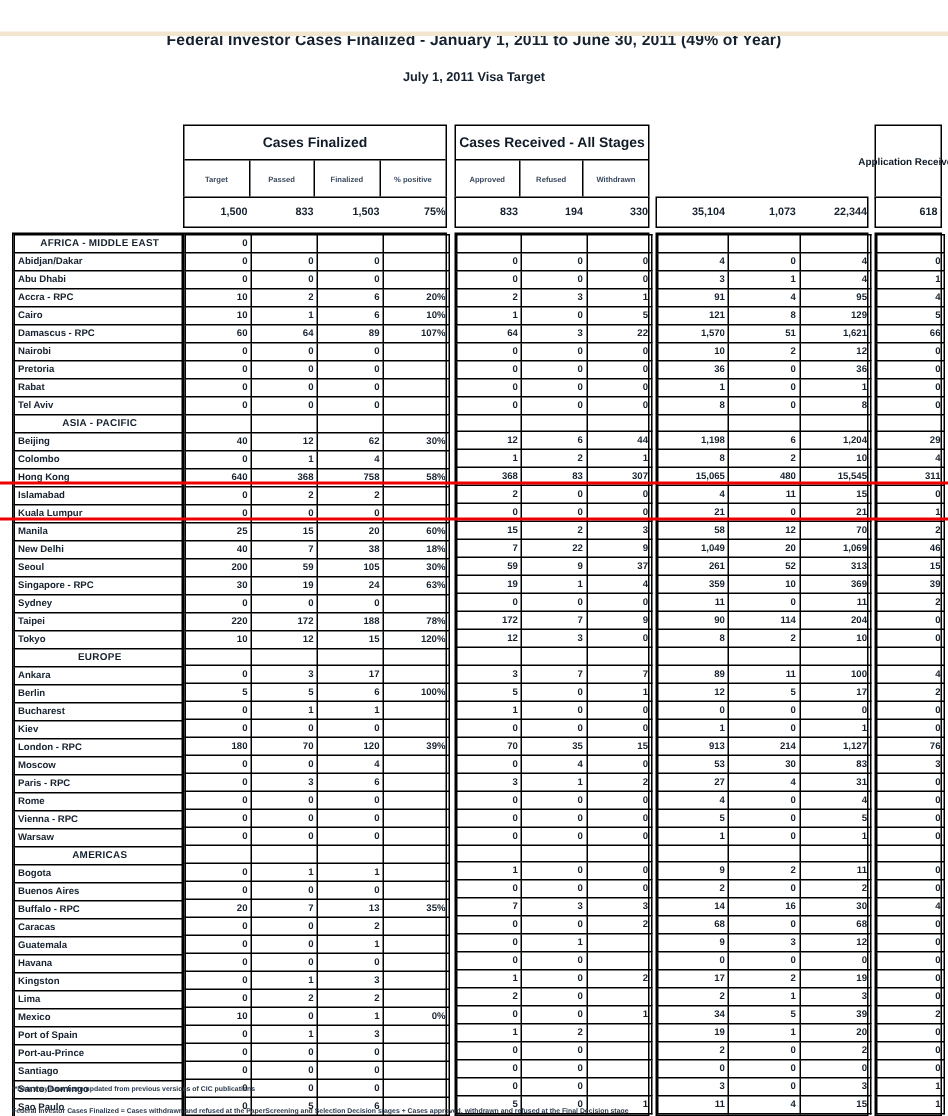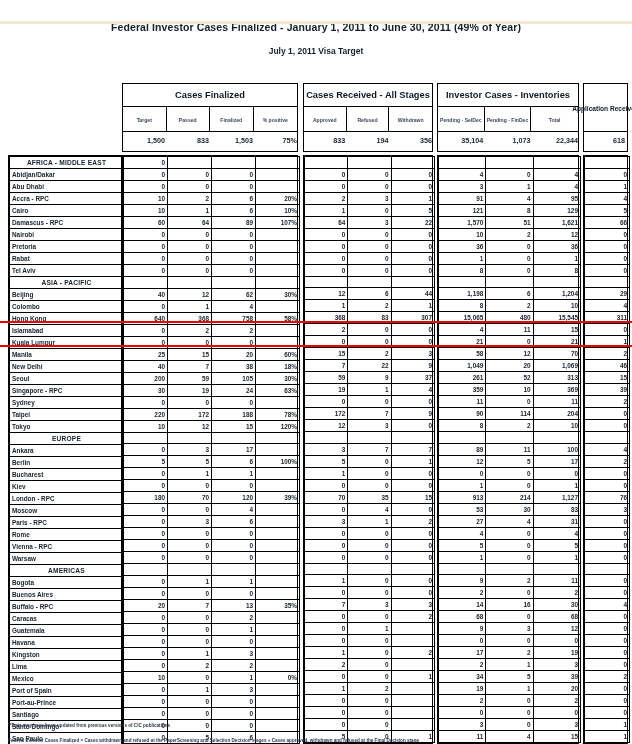--- a/index.html
+++ b/index.html
@@ -180,28 +180,20 @@
 
     <div class="grp" id="grp1" style="left:303px; width:130px;">
       <div class="grp-title">Cases Received - All Stages</div>
       <div class="grp-subs">
         <div class="sub" style="width:43.3px">Approved</div>
         <div class="sub" style="width:43.3px">Refused</div>
         <div class="sub" style="width:43.4px">Withdrawn</div>
       </div>
     </div>
 
-    <div class="grp" id="grp2" style="left:437px; width:142px;">
-      <div class="grp-title">Investor Cases - Inventories</div>
-      <div class="grp-subs">
-        <div class="sub" style="width:47.3px">Pending - SelDec</div>
-        <div class="sub" style="width:47.3px">Pending - FinDec</div>
-        <div class="sub" style="width:47.4px">Total</div>
-      </div>
-    </div>
 
     <div class="grp single" id="grp3" style="left:583px; width:45px;">
       <div class="grp-title">Application Received</div>
     </div>
   </div>
 
 
   <div class="block" style="left:122px; top:110px; width:176px; height:21px;">
     <table class="rows">
         <tbody>
@@ -214,21 +206,21 @@
         </tbody>
       </table>
   </div>
 
   <div class="block" style="left:303px; top:110px; width:130px; height:21px;">
     <table class="rows">
         <tbody>
           <tr class="totalrow">
       <td class="num" style="width:43.3px;border:none">833</td>
       <td class="num" style="width:43.3px;border:none">194</td>
-      <td class="num" style="width:43.4px;border:none">356</td>
+      <td class="num" style="width:43.4px;border:none">330</td>
     </tr>
         </tbody>
       </table>
   </div>
 
   <div class="block" style="left:437px; top:110px; width:142px; height:21px;">
     <table class="rows">
         <tbody>
           <tr class="totalrow">
       <td class="num" style="width:47.3px;border:none">35,104</td>

